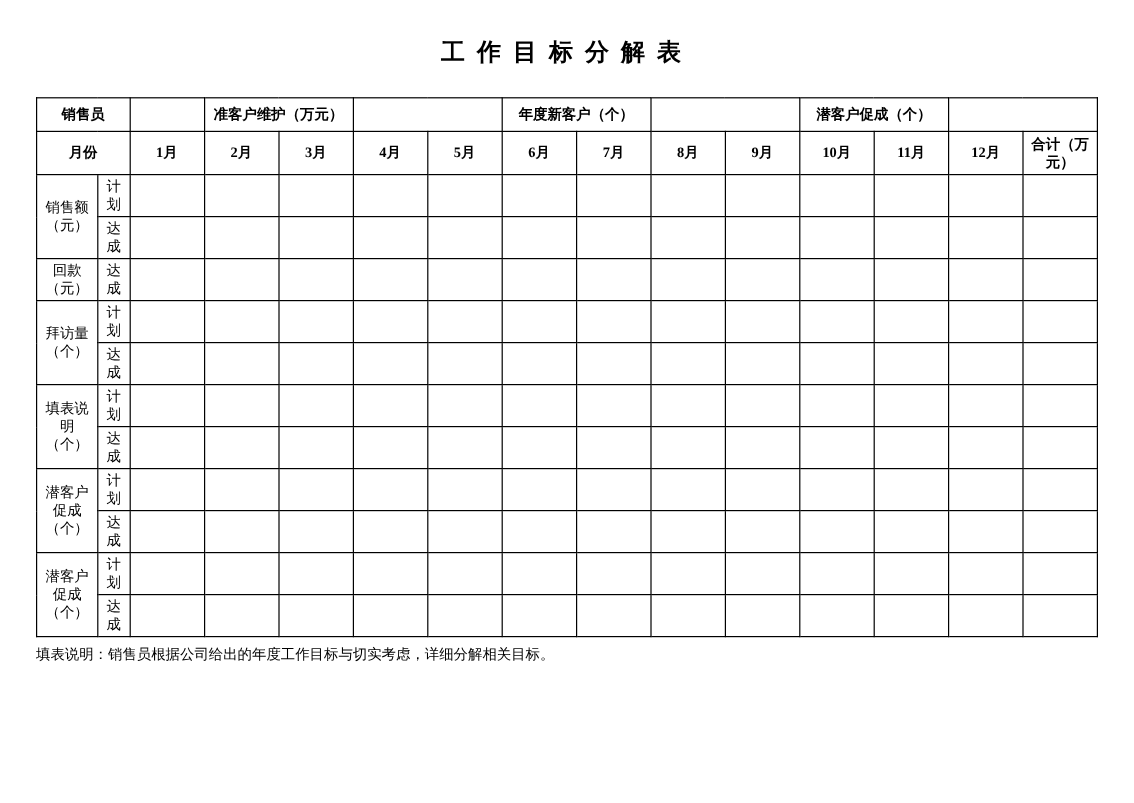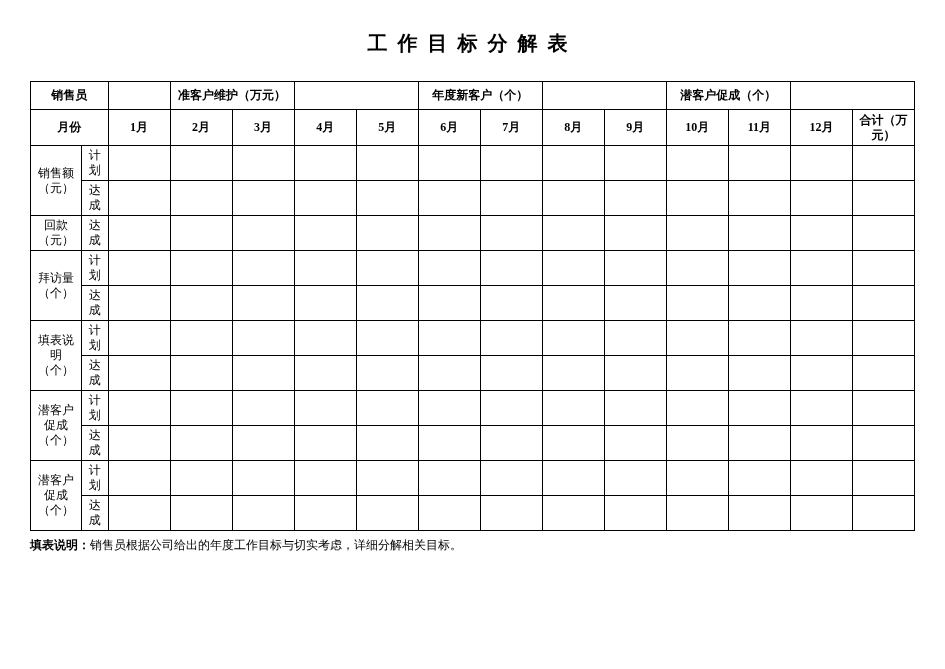--- a/index.html
+++ b/index.html
@@ -37,21 +37,21 @@
     }
     th { font-weight: bold; }
     .hdr-row td, .hdr-row th { height: 28px; font-weight: bold; }
     .month-row th, .month-row td { height: 36px; font-weight: bold; }
     .body-row td { height: 34px; }
     .footer {
       margin-top: 6px;
       font-size: 12px;
       font-family: "SimSun", "宋体", serif;
     }
-    .footer b { font-weight: bold; }
+    .footer b { font-weight: normal; }
   </style>
 </head>
 <body>
 
 <div class="title">工作目标分解表</div>
 
 <table>
   <colgroup>
     <col style="width:46px">
     <col style="width:24px">

